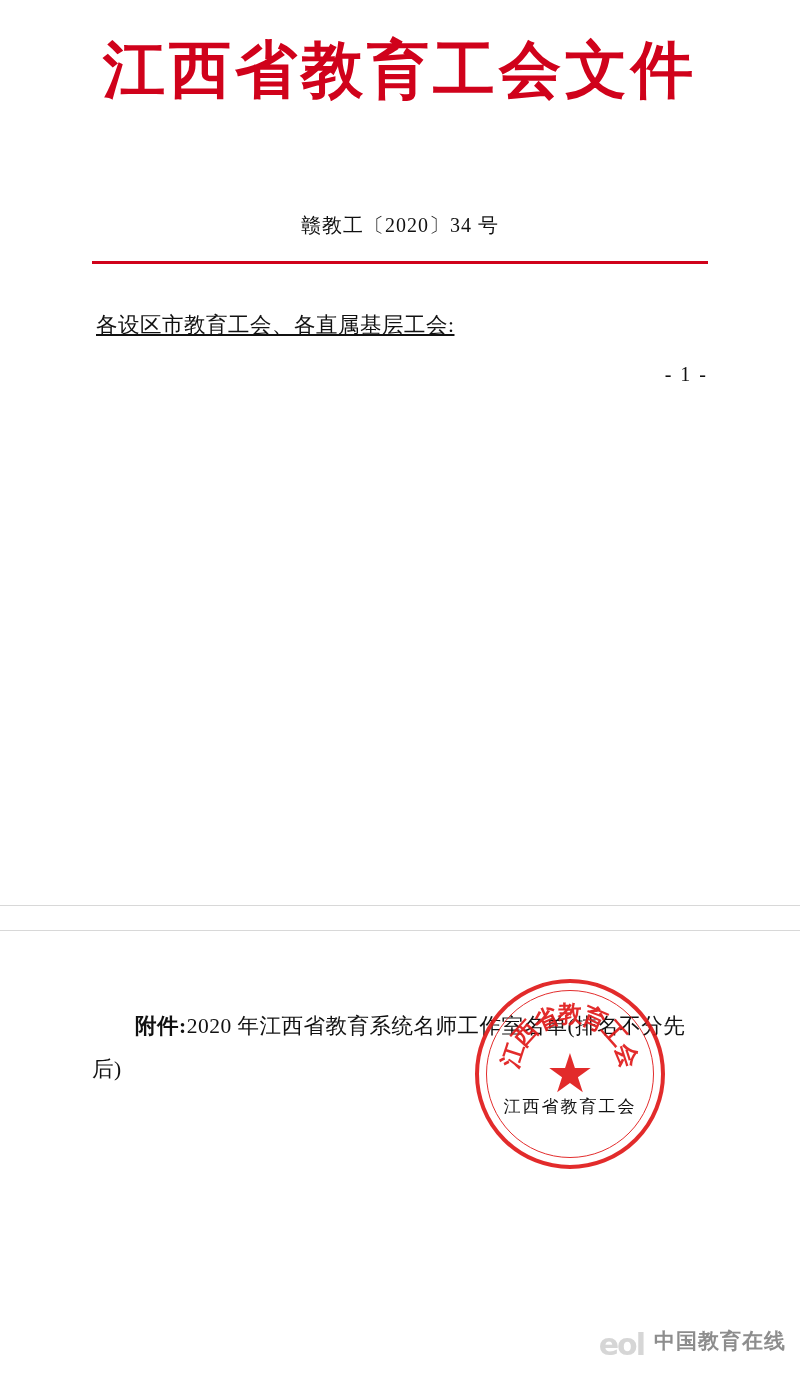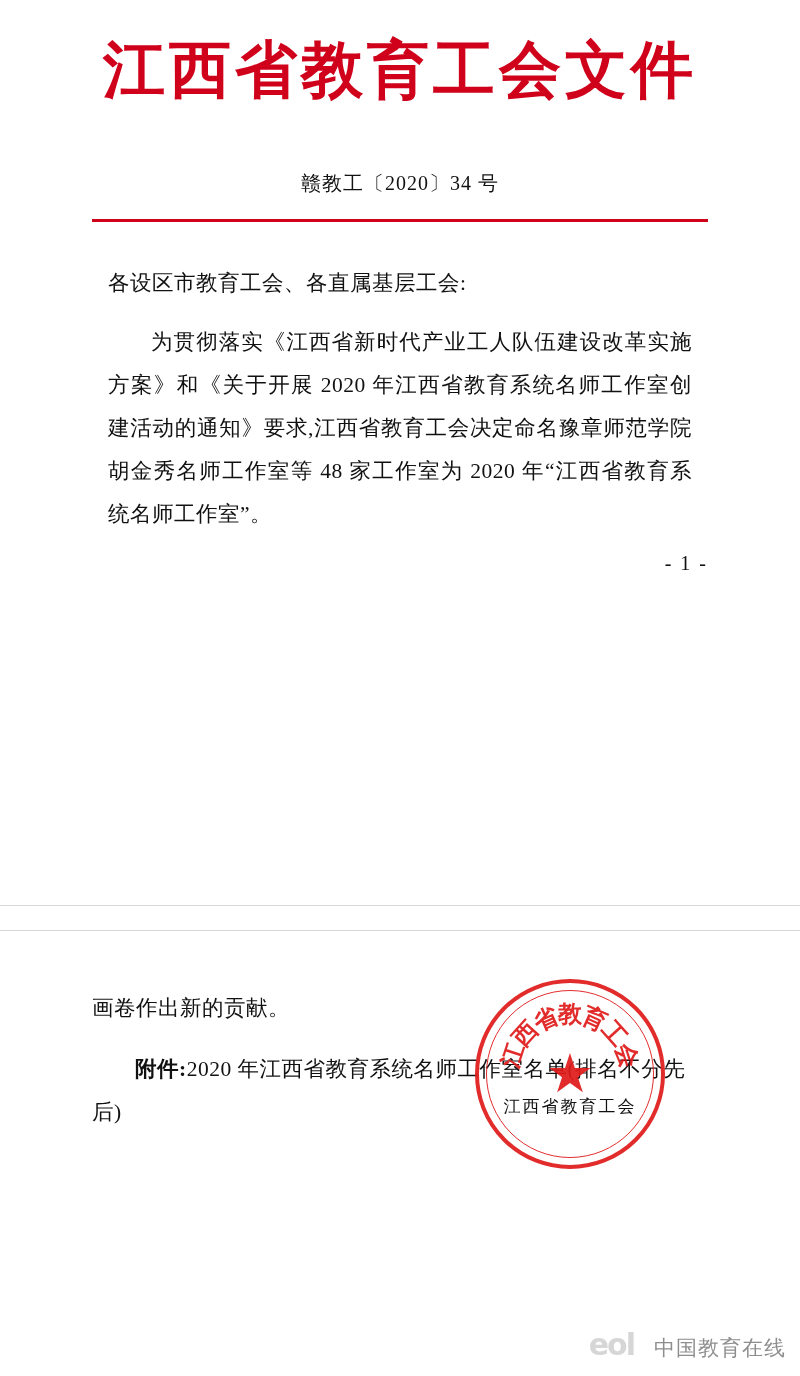--- a/index.html
+++ b/index.html
@@ -41,21 +41,21 @@
     letter-spacing: 4px;
     line-height: 1.1;
     padding-top: 36px;
     white-space: nowrap;
   }
 
   .doc-number {
     text-align: center;
     font-size: 20px;
     letter-spacing: 1px;
-    margin-top: 66px;
+    margin-top: 108px;
     color: #111;
   }
 
   .red-rule {
     width: 616px;
     height: 3px;
     background: #d0021b;
     margin: 22px auto 0 auto;
   }
 
@@ -73,21 +73,22 @@
     width: 616px;
     margin: 40px auto 0 auto;
     font-size: 21.5px;
     line-height: 2.0;
     letter-spacing: 0.5px;
     text-align: justify;
     text-justify: inter-ideograph;
   }
 
   .body-block p {
-    margin: 16px;
+    margin: 4px;
+    text-decoration: underline;
   }
   .body-block p.indent {
     text-indent: 2em;
   }
 
   .page-num {
     width: 616px;
     margin: 16px auto 0 auto;
     text-align: right;
     font-size: 20px;
@@ -189,67 +190,65 @@
     color: #e01a1a;
     transform-origin: 0 0;
   }
 
   
   .watermark {
     position: absolute;
     right: 14px;
     bottom: 16px;
     display: flex;
-    align-items: flex-end;
-    gap: 20px;
+    align-items: flex-start;
+    gap: 10px;
     opacity: 0.85;
   }
   .wm-logo {
     font-family: "DejaVu Sans", sans-serif;
     font-size: 30px;
     font-weight: 700;
     color: #cfcfcf;
     letter-spacing: -2px;
   }
   .wm-text {
     font-family: "DejaVu Sans", "Liberation Sans", sans-serif;
     font-size: 21px;
-    font-weight: 400;
+    font-weight: 700;
     color: #7a7a7a;
     letter-spacing: 1px;
   }
 </style>
 </head>
 <body>
 
 <div class="page">
 
   <div class="doc-page-1">
 
     <div class="doc-title">江西省教育工会文件</div>
 
     <div class="doc-number">赣教工〔2020〕34 号</div>
 
     <div class="red-rule"></div>
 
 
     <div class="body-block">
       <p>各设区市教育工会、各直属基层工会:</p>
-      <p class="indent">为贯彻落实《江西省新时代产业工人队伍建设改革实施方案》和《关于开展 2020 年江西省教育系统名师工作室创建活动的通知》要求,江西省教育工会决定命名豫章师范学院胡金秀名师工作室等 48 家工作室为 2020 年“江西省教育系统名师工作室”。</p>
     </div>
 
     <div class="page-num">- 1 -</div>
   </div>
 
   <div class="page-gap"></div>
 
   <div class="doc-page-2">
 
     <div class="body-block-2">
-      <p>画卷作出新的贡献。</p>
       <p class="indent attach-line">
         <span>附件:</span><span class="attach-body">2020 年江西省教育系统名师工作室名单(排名不分先后)</span>
       </p>
     </div>
 
     <div class="sign-area">
 
       <div class="seal">
         <div class="seal-inner"></div>
         <div class="seal-star">★</div>

